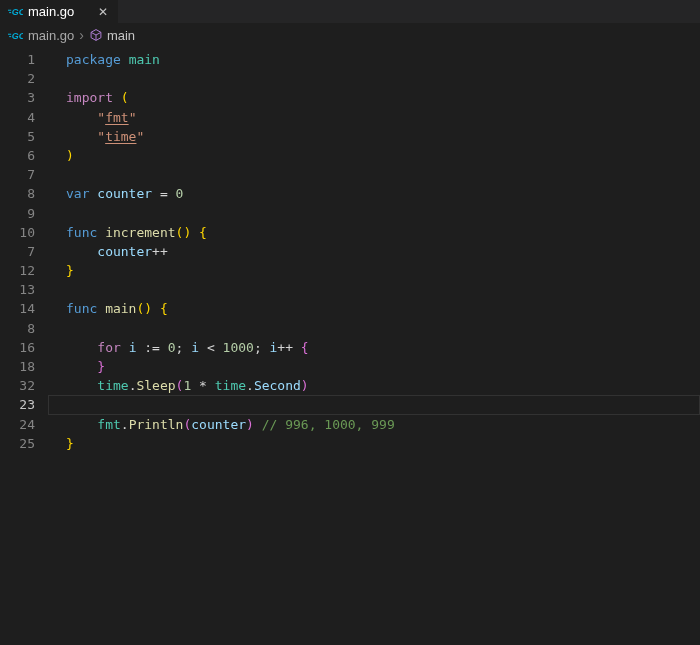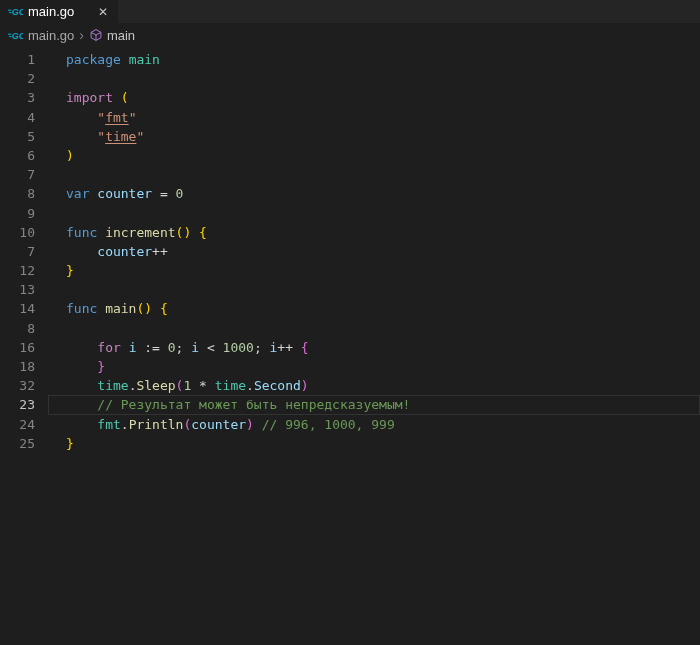--- a/index.html
+++ b/index.html
@@ -146,21 +146,21 @@
         <div class="line">
           <div class="gutter">18</div>
           <div class="lcontent"><span style="color: rgb(212, 212, 212);">    </span><span style="color: rgb(218, 112, 214);">}</span></div>
         </div>
         <div class="line">
           <div class="gutter">32</div>
           <div class="lcontent"><span style="color: rgb(212, 212, 212);">    </span><span style="color: rgb(78, 201, 176);">time</span><span style="color: rgb(212, 212, 212);">.</span><span style="color: rgb(220, 220, 170);">Sleep</span><span style="color: rgb(218, 112, 214);">(</span><span style="color: rgb(181, 206, 168);">1</span><span style="color: rgb(212, 212, 212);"> </span><span style="color: rgb(212, 212, 212);">*</span><span style="color: rgb(212, 212, 212);"> </span><span style="color: rgb(78, 201, 176);">time</span><span style="color: rgb(212, 212, 212);">.</span><span style="color: rgb(156, 220, 254);">Second</span><span style="color: rgb(218, 112, 214);">)</span></div>
         </div>
         <div class="line current">
           <div class="gutter">23</div>
-          <div class="lcontent"><div class="cur-box"></div><span style="color: rgb(212, 212, 212);">    </span><span style="color: rgb(106, 153, 85);">// Результат может быть непредсказуемым!</span></div>
+          <div class="lcontent"><div class="cur-box"></div><span style="color: rgb(212, 212, 212);">    </span></div>
         </div>
         <div class="line">
           <div class="gutter">24</div>
           <div class="lcontent"><span style="color: rgb(212, 212, 212);">    </span><span style="color: rgb(78, 201, 176);">fmt</span><span style="color: rgb(212, 212, 212);">.</span><span style="color: rgb(220, 220, 170);">Println</span><span style="color: rgb(218, 112, 214);">(</span><span style="color: rgb(156, 220, 254);">counter</span><span style="color: rgb(218, 112, 214);">)</span><span style="color: rgb(212, 212, 212);"> </span><span style="color: rgb(106, 153, 85);">// 996, 1000, 999</span></div>
         </div>
         <div class="line">
           <div class="gutter">25</div>
           <div class="lcontent"><span style="color: rgb(255, 215, 0);">}</span></div>
         </div>
       </div>

